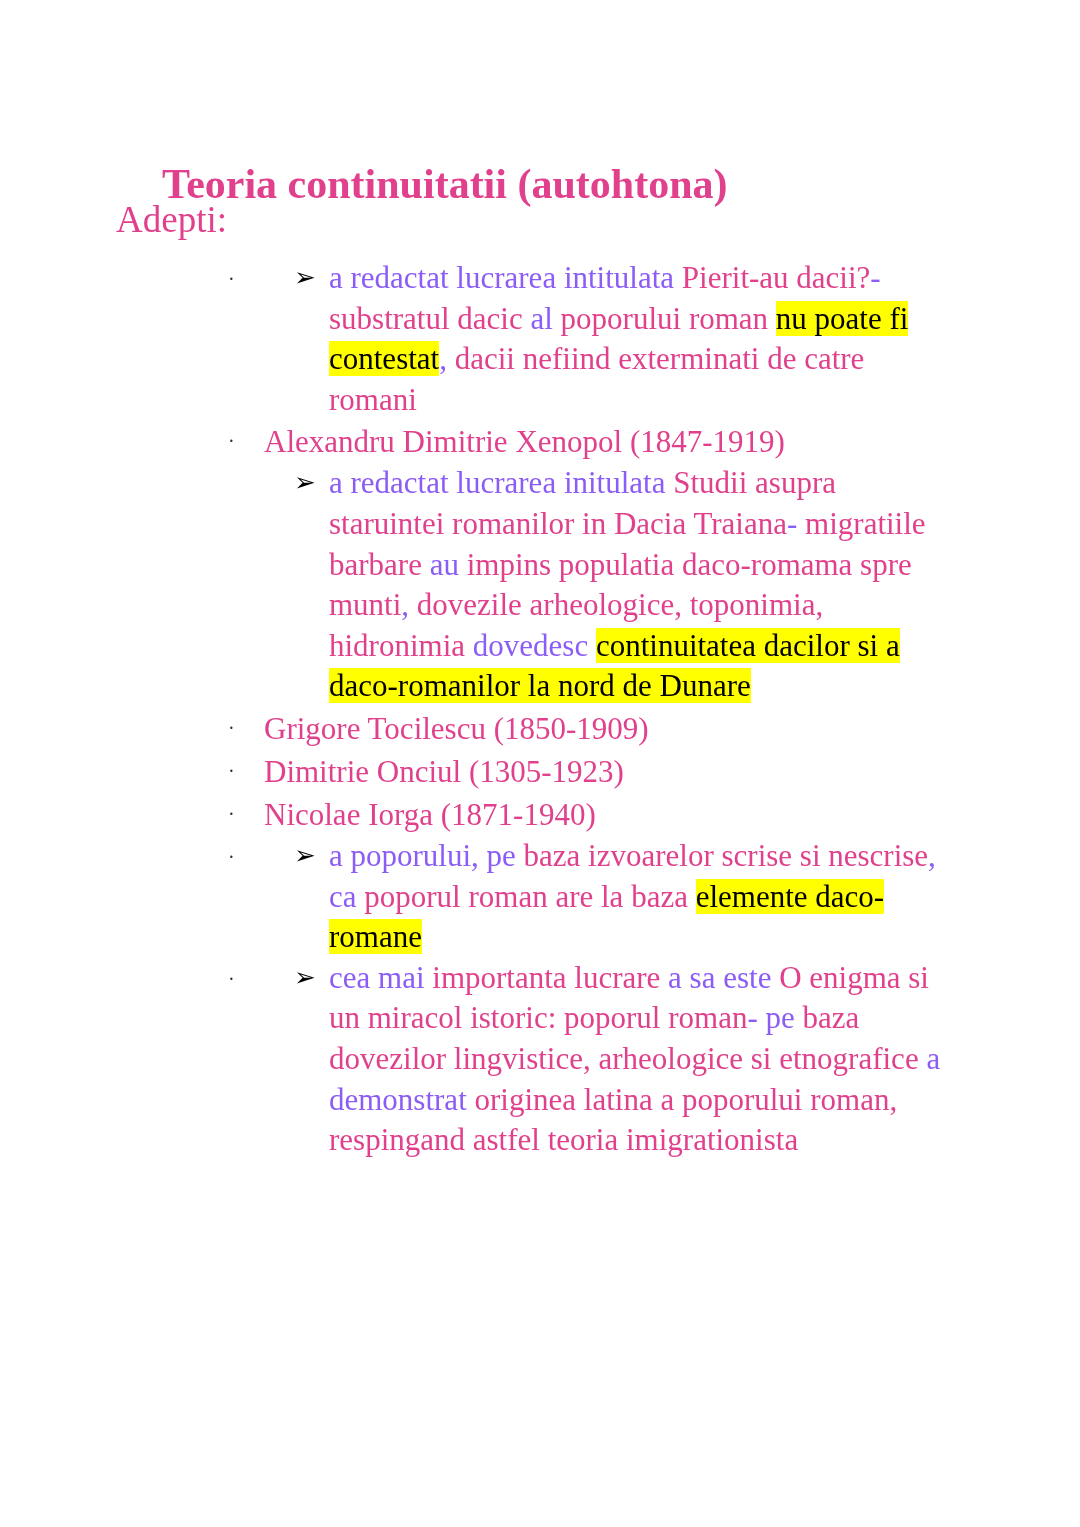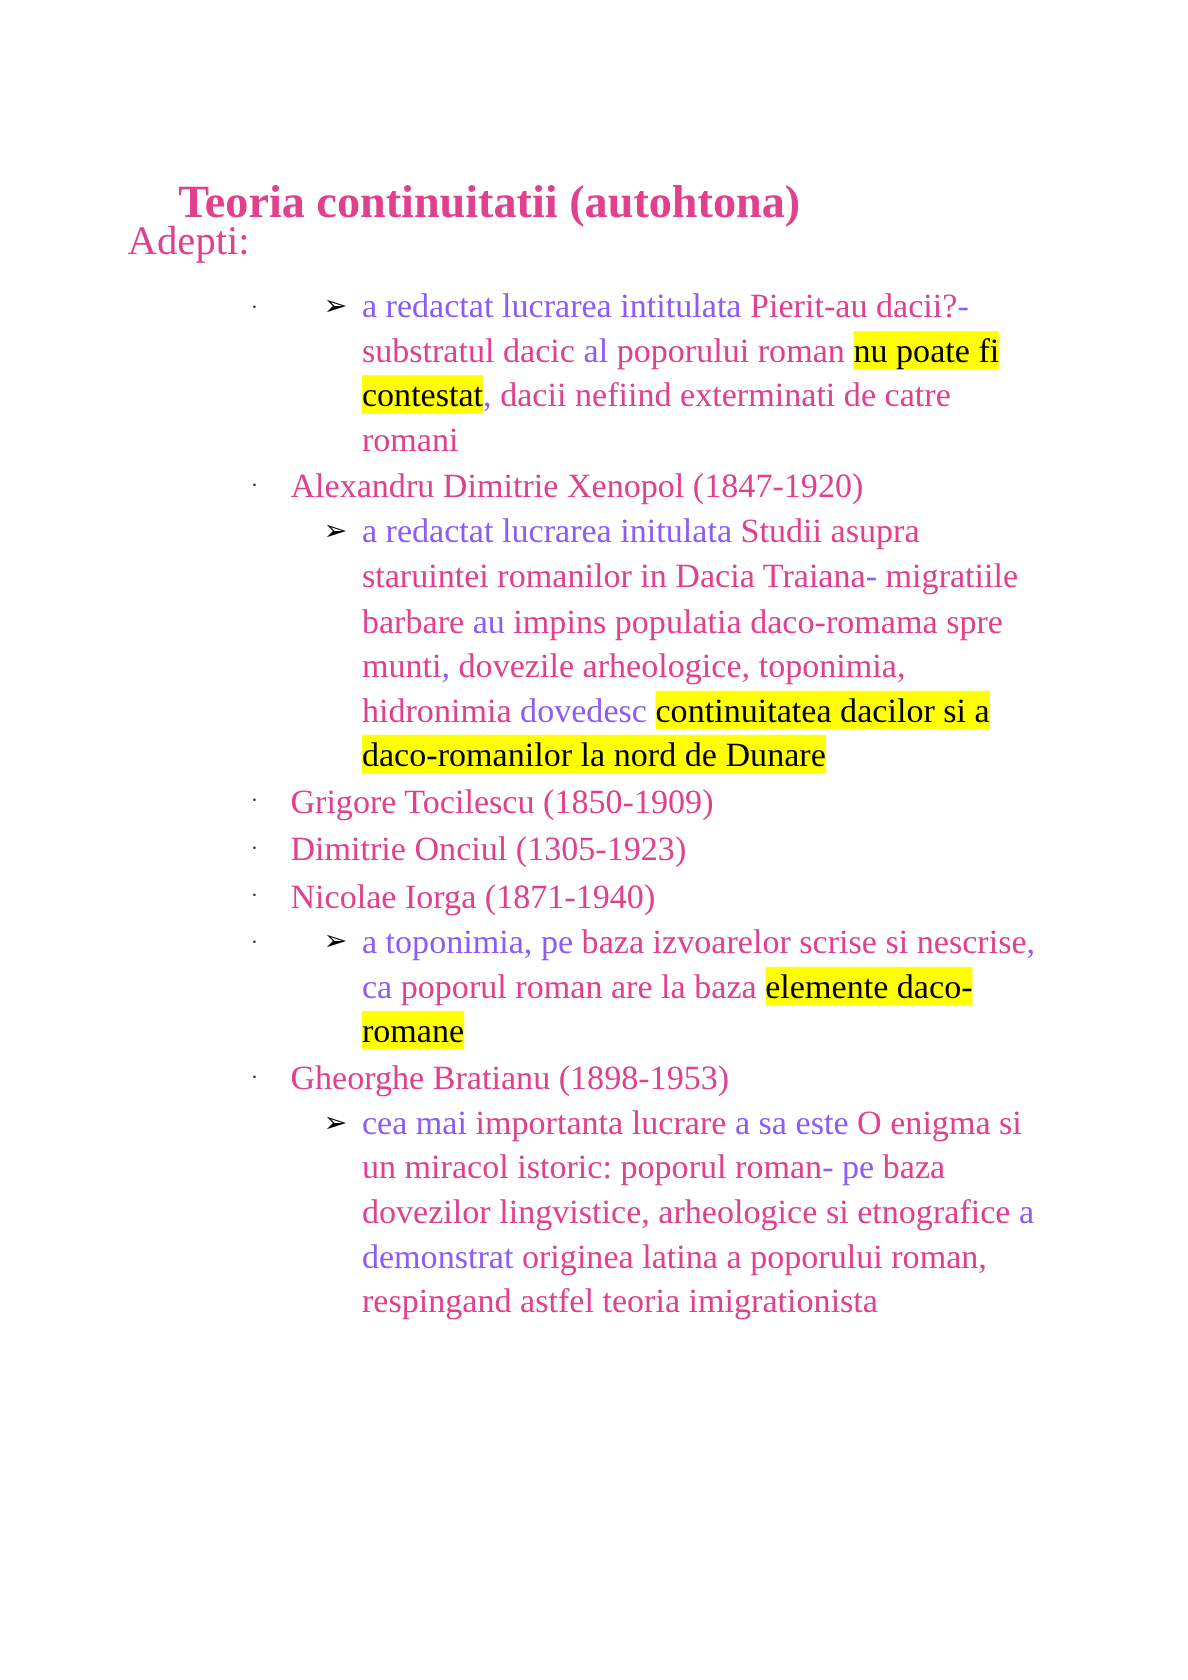--- a/index.html
+++ b/index.html
@@ -89,43 +89,42 @@
 
 <ul class="adepti-list">
   <li class="adept">
     <span class="adept-bullet">·</span>
     <p class="detail">
       <span class="detail-arrow">➢</span>
     <span class="k">a redactat lucrarea intitulata </span><span class="p">Pierit-au dacii?</span><span class="k">- </span><span class="p">substratul dacic</span><span class="k"> al </span><span class="p">poporului roman</span><span class="k"> </span><span class="hl">nu poate fi contestat</span><span class="k">, </span><span class="p">dacii nefiind exterminati de catre romani</span></p>
   </li>
   <li class="adept">
     <span class="adept-bullet">·</span>
-    <span class="adept-name">Alexandru Dimitrie Xenopol (1847-1920)</span>
+    <span class="adept-name">Alexandru Dimitrie Xenopol (1847-1919)</span>
     <p class="detail">
       <span class="detail-arrow">➢</span>
     <span class="k">a redactat lucrarea initulata </span><span class="p">Studii asupra staruintei romanilor in Dacia Traiana</span><span class="k">- </span><span class="p">migratiile barbare</span><span class="k"> au </span><span class="p">impins populatia daco-romama spre munti</span><span class="k">, </span><span class="p">dovezile arheologice, toponimia, hidronimia</span><span class="k"> dovedesc </span><span class="hl">continuitatea dacilor si a daco-romanilor la nord de Dunare</span></p>
   </li>
   <li class="adept">
     <span class="adept-bullet">·</span>
     <span class="adept-name">Grigore Tocilescu (1850-1909)</span>
   </li>
   <li class="adept">
     <span class="adept-bullet">·</span>
     <span class="adept-name">Dimitrie Onciul (1305-1923)</span>
   </li>
   <li class="adept">
     <span class="adept-bullet">·</span>
     <span class="adept-name">Nicolae Iorga (1871-1940)</span>
   </li>
   <li class="adept">
     <span class="adept-bullet">·</span>
     <p class="detail">
       <span class="detail-arrow">➢</span>
-    <span class="k">a toponimia, pe </span><span class="p">baza izvoarelor scrise si nescrise</span><span class="k">, ca </span><span class="p">poporul roman are la baza</span><span class="k"> </span><span class="hl">elemente daco-romane</span></p>
+    <span class="k">a poporului, pe </span><span class="p">baza izvoarelor scrise si nescrise</span><span class="k">, ca </span><span class="p">poporul roman are la baza</span><span class="k"> </span><span class="hl">elemente daco-romane</span></p>
   </li>
   <li class="adept">
     <span class="adept-bullet">·</span>
-    <span class="adept-name">Gheorghe Bratianu (1898-1953)</span>
     <p class="detail">
       <span class="detail-arrow">➢</span>
     <span class="k">cea mai </span><span class="p">importanta lucrare</span><span class="k"> a sa este </span><span class="p">O enigma si un miracol istoric: poporul roman</span><span class="k">- pe </span><span class="p">baza dovezilor lingvistice, arheologice si etnografice</span><span class="k"> a demonstrat </span><span class="p">originea latina a poporului roman, respingand astfel teoria imigrationista</span></p>
   </li>
 </ul>
 
 </body></html>

